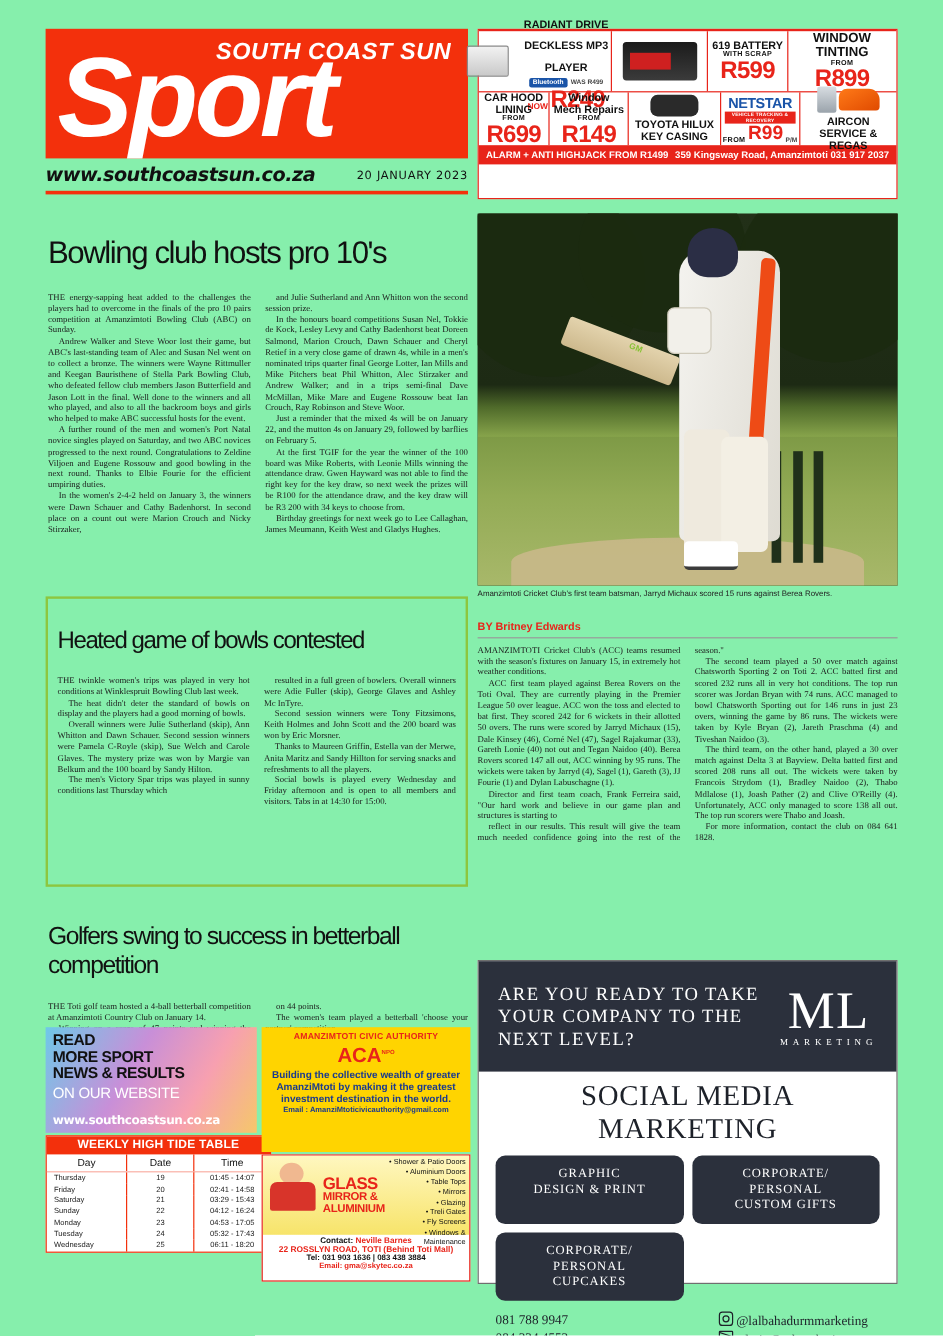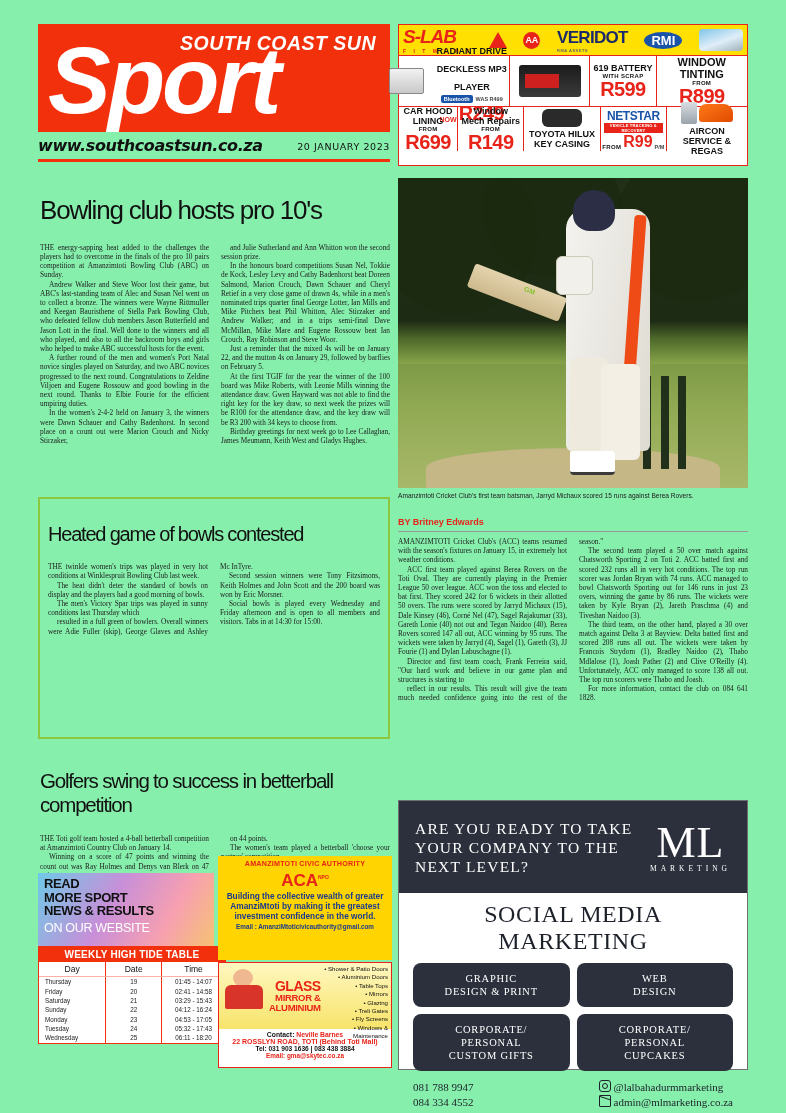--- a/index.html
+++ b/index.html
@@ -91,21 +91,21 @@
     font-size:6.6px;line-height:8.2px;color:#222;}
 
   .art-cricket{position:absolute;left:398px;top:512px;width:350px;}
   .ch-head{font-family:"Liberation Sans",sans-serif;font-weight:bold;font-size:33px;line-height:36px;
     letter-spacing:-1.6px;color:#111;}
   .byline{font-family:"Liberation Sans",sans-serif;font-weight:bold;font-size:9px;color:#e8241a;margin-top:5px;}
   .byrule{border-top:1px solid #999;margin-top:4px;}
 
   
   .ad-web{position:absolute;left:38px;top:856px;width:176px;height:88px;overflow:hidden;
-    background:linear-gradient(120deg,#6ec9e8,#c88fd8 40%,#f7a0b0 70%,#f5c76a);margin-top:17px;}
+    background:linear-gradient(120deg,#6ec9e8,#c88fd8 40%,#f7a0b0 70%,#f5c76a);}
   .ad-web .aw-t{position:absolute;left:6px;top:4px;font-family:"Liberation Sans",sans-serif;font-weight:bold;
     font-size:13px;line-height:13.5px;color:#111;letter-spacing:-.4px;}
   .ad-web .aw-s{position:absolute;left:6px;top:48px;font-family:"Liberation Sans",sans-serif;font-weight:normal;
     font-size:12.5px;color:#fff;letter-spacing:-.3px;}
   .ad-web .aw-u{position:absolute;left:6px;bottom:4px;font-family:"DejaVu Sans",sans-serif;font-weight:bold;
     font-size:10px;color:#fff;letter-spacing:-.3px;}
   .tide{position:absolute;left:38px;top:946px;width:188px;border:1.5px solid #f3300c;box-sizing:border-box;background:#fff;}
   .tide-h{background:#f3300c;color:#fff;text-align:center;font-family:"Liberation Sans",sans-serif;
     font-weight:bold;font-size:10px;letter-spacing:.2px;padding:2px 0;}
   .tide table{width:100%;border-collapse:collapse;font-family:"Liberation Sans",sans-serif;}
@@ -121,21 +121,21 @@
   .aca-l sup{font-size:5px;}
   .aca-b{font-weight:bold;font-size:8.3px;line-height:10px;color:#1a3a8f;margin-top:1px;}
   .aca-e{font-weight:bold;font-size:6.3px;color:#1a3a8f;margin-top:2px;}
 
   .ad-glass{position:absolute;left:218px;top:962px;width:174px;height:106px;border:1.5px solid #e8241a;
     box-sizing:border-box;background:#fff;font-family:"Liberation Sans",sans-serif;overflow:hidden;}
   .gl-top{display:flex;height:66px;background:linear-gradient(#fff7c0,#f7e46a);}
   .gl-man{width:52px;position:relative;}
   .gl-man:before{content:"";position:absolute;left:14px;top:6px;width:20px;height:18px;background:#f0b890;border-radius:50%;}
   .gl-man:after{content:"";position:absolute;left:6px;top:22px;width:38px;height:24px;background:#d8342a;border-radius:6px 6px 2px 2px;}
-  .gl-mid{flex:1;display:flex;flex-direction:column;justify-content:center;align-items:flex-end;}
+  .gl-mid{flex:1;display:flex;flex-direction:column;justify-content:center;align-items:flex-start;}
   .gl-w{font-weight:bold;font-size:14px;color:#e8241a;line-height:13px;letter-spacing:-.5px;}
   .gl-w2{font-weight:bold;font-size:9.5px;color:#e8241a;line-height:10px;letter-spacing:-.3px;}
   .gl-list{width:70px;font-size:6.1px;color:#111;text-align:right;padding:2px 3px 0 0;line-height:8.4px;}
   .gl-foot{text-align:center;padding-top:2px;}
   .gl-c{font-size:6.8px;font-weight:bold;color:#111;}
   .gl-c b{color:#e8241a;}
   .gl-a{font-size:7px;font-weight:bold;color:#e8241a;}
   .gl-t{font-size:6.6px;font-weight:bold;color:#111;}
   .gl-e{font-size:6.4px;font-weight:bold;color:#e8241a;}
 
@@ -171,32 +171,20 @@
       <span class="mh-kicker">SOUTH COAST SUN</span>
     </div>
     <div class="mh-under">
       <span class="mh-url">www.southcoastsun.co.za</span>
       <span class="mh-date">20 JANUARY 2023</span>
     </div>
     <div class="mh-rule"></div>
   </div>
 
   <div class="topad">
-    <div class="ta-band">
-      <span class="ta-slab">
-        <span>S-LAB</span><small>F I T M E N T</small>
-      </span>
-      <span class="ta-tri"></span>
-      <span class="ta-badge">AA</span>
-      <span class="ta-veridot">
-        <span>VERIDOT</span><small>RMA ASSETS</small>
-      </span>
-      <span class="ta-rmi">RMI</span>
-      <span class="ta-car"></span>
-    </div>
 
     <div class="ta-row ta-r1">
       <div class="ta-cell" style="width:32%">
         <div style="display:flex;align-items:center;gap:1px">
           <span class="ta-img-radio"></span>
           <span>
             <span class="ta-t1">RADIANT DRIVE DECKLESS MP3 PLAYER</span>
             <div style="display:flex;gap:3px;align-items:center;justify-content:center;margin-top:1px">
               <span class="ta-bt">Bluetooth</span>
               <span class="ta-was">WAS R499</span>
@@ -250,20 +238,24 @@
       </div>
       <div class="ta-cell" style="width:23%">
         <span class="ta-img-ac">
           <span class="ta-acbox"></span>
           <span class="ta-accar"></span>
         </span>
         <span class="ta-t1" style="margin-top:2px">AIRCON SERVICE &amp; REGAS</span>
       </div>
     </div>
 
+    <div class="ta-foot">
+      <span>ALARM + ANTI HIGHJACK FROM R1499</span>
+      <span>359 Kingsway Road, Amanzimtoti 031 917 2037</span>
+    </div>
   </div>
 
   <div class="art1">
     <h1 class="headline">Bowling club hosts pro 10's</h1>
     <div class="cols2 body">
       <p class="first">THE energy-sapping heat added to the challenges the players had to overcome in the finals of the pro 10 pairs competition at Amanzimtoti Bowling Club (ABC) on Sunday.</p>
       <p>Andrew Walker and Steve Woor lost their game, but ABC's last-standing team of Alec and Susan Nel went on to collect a bronze. The winners were Wayne Rittmuller and Keegan Bauristhene of Stella Park Bowling Club, who defeated fellow club members Jason Butterfield and Jason Lott in the final. Well done to the winners and all who played, and also to all the backroom boys and girls who helped to make ABC successful hosts for the event.</p>
       <p>A further round of the men and women's Port Natal novice singles played on Saturday, and two ABC novices progressed to the next round. Congratulations to Zeldine Viljoen and Eugene Rossouw and good bowling in the next round. Thanks to Elbie Fourie for the efficient umpiring duties.</p>
       <p>In the women's 2-4-2 held on January 3, the winners were Dawn Schauer and Cathy Badenhorst. In second place on a count out were Marion Crouch and Nicky Stirzaker,</p>
       <p>and Julie Sutherland and Ann Whitton won the second session prize.</p>
@@ -272,23 +264,25 @@
       <p>At the first TGIF for the year the winner of the 100 board was Mike Roberts, with Leonie Mills winning the attendance draw. Gwen Hayward was not able to find the right key for the key draw, so next week the prizes will be R100 for the attendance draw, and the key draw will be R3 200 with 34 keys to choose from.</p>
       <p>Birthday greetings for next week go to Lee Callaghan, James Meumann, Keith West and Gladys Hughes.</p>
     </div>
   </div>
 
   <div class="box-green">
     <h2 class="headline">Heated game of bowls contested</h2>
     <div class="cols2 body">
       <p class="first">THE twinkle women's trips was played in very hot conditions at Winklespruit Bowling Club last week.</p>
       <p>The heat didn't deter the standard of bowls on display and the players had a good morning of bowls.</p>
+      <p>Overall winners were Julie Sutherland (skip), Ann Whitton and Dawn Schauer. Second session winners were Pamela C-Royle (skip), Sue Welch and Carole Glaves. The mystery prize was won by Margie van Belkum and the 100 board by Sandy Hilton.</p>
       <p>The men's Victory Spar trips was played in sunny conditions last Thursday which</p>
       <p>resulted in a full green of bowlers. Overall winners were Adie Fuller (skip), George Glaves and Ashley Mc InTyre.</p>
       <p>Second session winners were Tony Fitzsimons, Keith Holmes and John Scott and the 200 board was won by Eric Morsner.</p>
+      <p>Thanks to Maureen Griffin, Estella van der Merwe, Anita Maritz and Sandy Hillton for serving snacks and refreshments to all the players.</p>
       <p>Social bowls is played every Wednesday and Friday afternoon and is open to all members and visitors. Tabs in at 14:30 for 15:00.</p>
     </div>
   </div>
 
   <div class="art3">
     <h2 class="headline">Golfers swing to success in betterball competition</h2>
     <div class="cols2 body">
       <p class="first">THE Toti golf team hosted a 4-ball betterball competition at Amanzimtoti Country Club on January 14.</p>
       <p>Winning on a score of 47 points and winning the count out was Ray Holmes and Denys van Blerk on 47 points.</p>
       <p>Finishing in second place and losing the count out was Janos Molnar and Kenny Raasch, followed by Jason van Rensburg and Jason Moriarty on 46; and Kalvin van Rensburg and Jason Moriarty</p>
@@ -391,21 +385,21 @@
             <td>25</td>
             <td>06:11 - 18:20</td>
           </tr>
       </tbody>
     </table>
   </div>
 
   <div class="ad-aca">
     <div class="aca-t">AMANZIMTOTI CIVIC AUTHORITY</div>
     <div class="aca-l"><span>ACA</span><sup>NPO</sup></div>
-    <div class="aca-b">Building the collective wealth of greater AmanziMtoti by making it the greatest investment confidence in the world.</div>
+    <div class="aca-b">Building the collective wealth of greater AmanziMtoti by making it the greatest investment destination in the world.</div>
     <div class="aca-e">Email : AmanziMtoticivicauthority@gmail.com</div>
   </div>
 
   <div class="ad-glass">
     <div class="gl-top">
       <div class="gl-man"></div>
       <div class="gl-mid">
         <span class="gl-w">GLASS</span>
         <span class="gl-w2">MIRROR &amp;</span>
         <span class="gl-w2">ALUMINIUM</span>
@@ -436,21 +430,20 @@
       <div class="ml-q">ARE YOU READY TO TAKE YOUR COMPANY TO THE NEXT LEVEL?</div>
       <div class="ml-logo">
         <div class="m">ML</div>
         <div class="s">MARKETING</div>
       </div>
     </div>
     <div class="ml-body">
       <div class="ml-title">SOCIAL MEDIA  MARKETING</div>
       <div class="ml-grid">
         <div class="ml-cell">GRAPHIC<br>DESIGN &amp; PRINT</div>
-        <div class="ml-cell">WEB<br>DESIGN</div>
         <div class="ml-cell">CORPORATE/<br>PERSONAL<br>CUSTOM GIFTS</div>
         <div class="ml-cell">CORPORATE/<br>PERSONAL<br>CUPCAKES</div>
       </div>
       <div class="ml-foot">
         <div>
           <div>081 788 9947</div>
           <div>084 334 4552</div>
         </div>
         <div>
           <div><span class="ml-ic ig"></span><span>@lalbahadurmmarketing</span></div>

